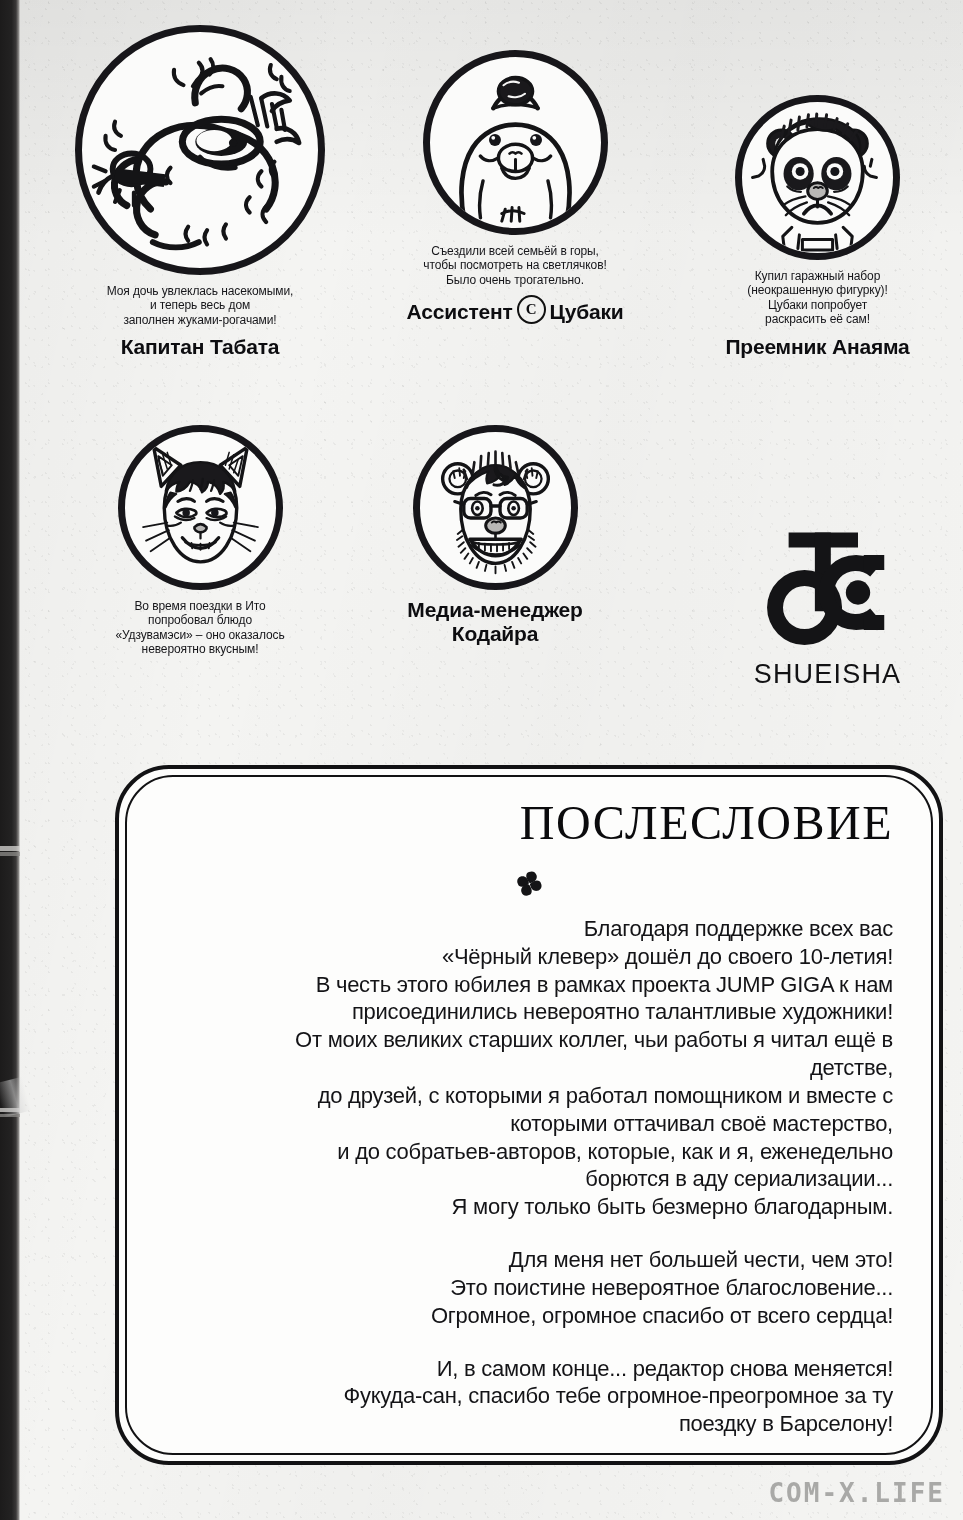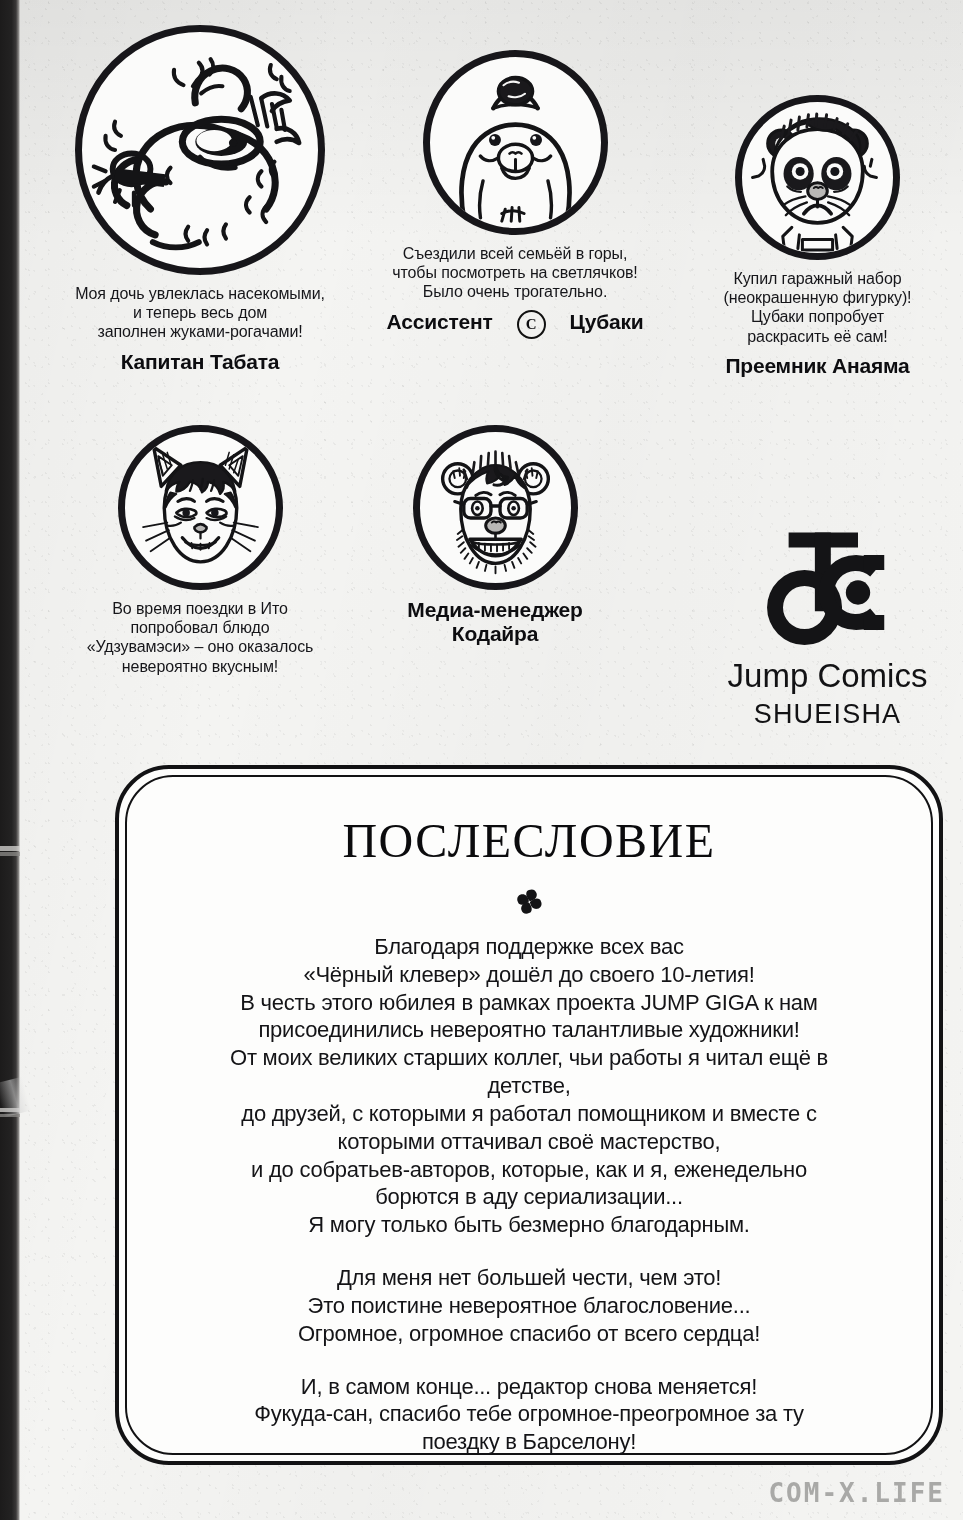--- a/index.html
+++ b/index.html
@@ -85,41 +85,41 @@
     border-radius: 50%;
     background: #fbfbfa;
     border: 7px solid #17161a;
     box-sizing: border-box;
     position: relative;
     overflow: hidden;
   }
   .avatar-ring svg { display: block; width: 100%; height: 100%; }
 
   .note {
-    font-size: 16px;
+    font-size: 12px;
     line-height: 1.2;
     color: #16161a;
     white-space: pre-line;
     margin-top: 9px;
     letter-spacing: -0.1px;
   }
   .role {
     font-size: 21px;
     font-weight: 700;
     line-height: 1.15;
     color: #0d0d10;
     margin-top: 8px;
     white-space: pre-line;
     letter-spacing: -0.2px;
   }
   .role-inline {
     display: flex;
-    align-items: flex-start;
+    align-items: flex-end;
     justify-content: center;
-    gap: 24px;
+    gap: 4px;
   }
   .c-mark {
     display: inline-flex;
     align-items: center;
     justify-content: center;
     width: 25px; height: 25px;
     border: 2.5px solid #111;
     border-radius: 50%;
     font-size: 15px;
     font-weight: 700;
@@ -179,23 +179,23 @@
   .afterword .inner-rule {
     position: absolute;
     inset: 6px;
     border: 2px solid #121214;
     border-radius: 48px;
     pointer-events: none;
   }
   .afterword-body {
     position: absolute;
     inset: 0;
-    padding: 48px 46px 30px;
+    padding: 30px 46px 30px;
     box-sizing: border-box;
-    text-align: center;
+    text-align: right;
   }
   .aw-title {
     font-family: "Liberation Serif", serif;
     font-size: 48px;
     font-weight: 400;
     letter-spacing: 1.5px;
     color: #0b0b0d;
     line-height: 1;
   }
   .clover {
@@ -421,21 +421,20 @@
       <g fill="#141416">
         <rect x="38" y="2" width="74" height="16"></rect>
         <path d="M66 2h17v84h-17z"></path>
         <path d="M55 42a40 40 0 1 0 0 80 40 40 0 0 0 0-80zm0 17a23 23 0 1 1 0 46 23 23 0 0 1 0-46z"></path>
         <path d="M110 26a40 40 0 1 0 0 80 40 40 0 0 0 26-10l-11-13a23 23 0 1 1 0-34l11-13a40 40 0 0 0-26-10z"></path>
         <rect x="118" y="26" width="22" height="16"></rect>
         <rect x="118" y="90" width="22" height="16"></rect>
         <circle cx="112" cy="66" r="13"></circle>
       </g>
     </svg>
-    <div class="jc-name">Jump Comics</div>
     <div class="jc-pub">SHUEISHA</div>
   </div>
 
   <div class="afterword">
     <div class="inner-rule"></div>
     <div class="afterword-body">
       <div class="aw-title">ПОСЛЕСЛОВИЕ</div>
 
       <svg class="clover" viewBox="0 0 40 40">
         <g fill="#141416">

